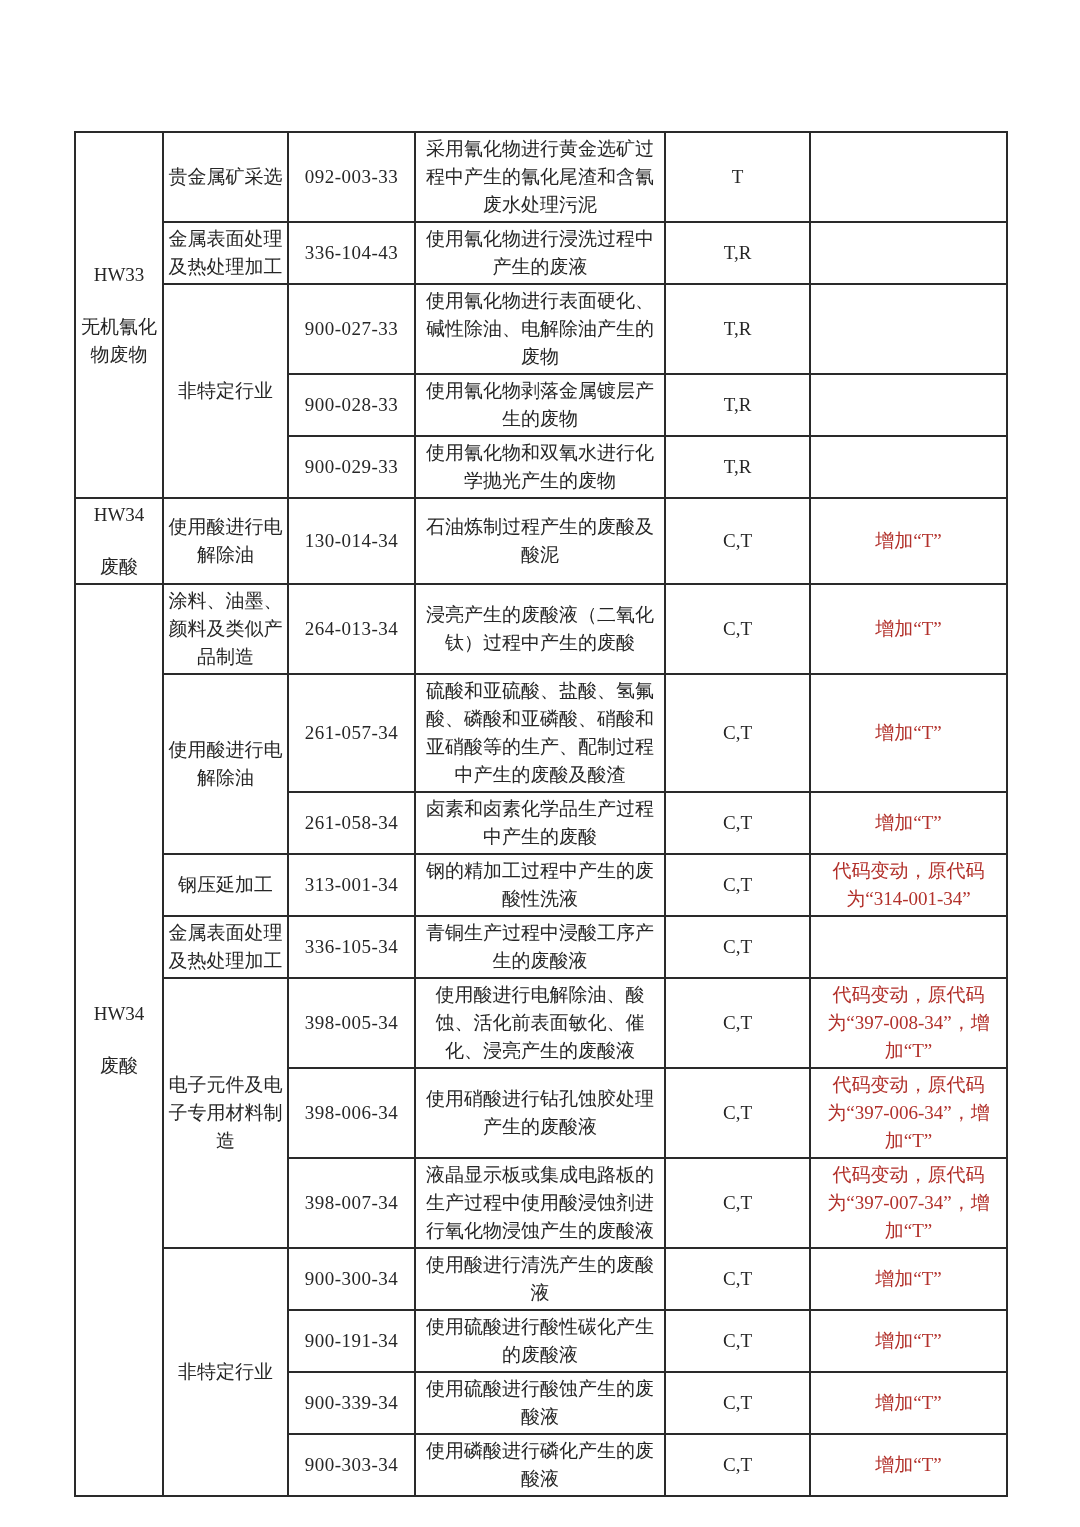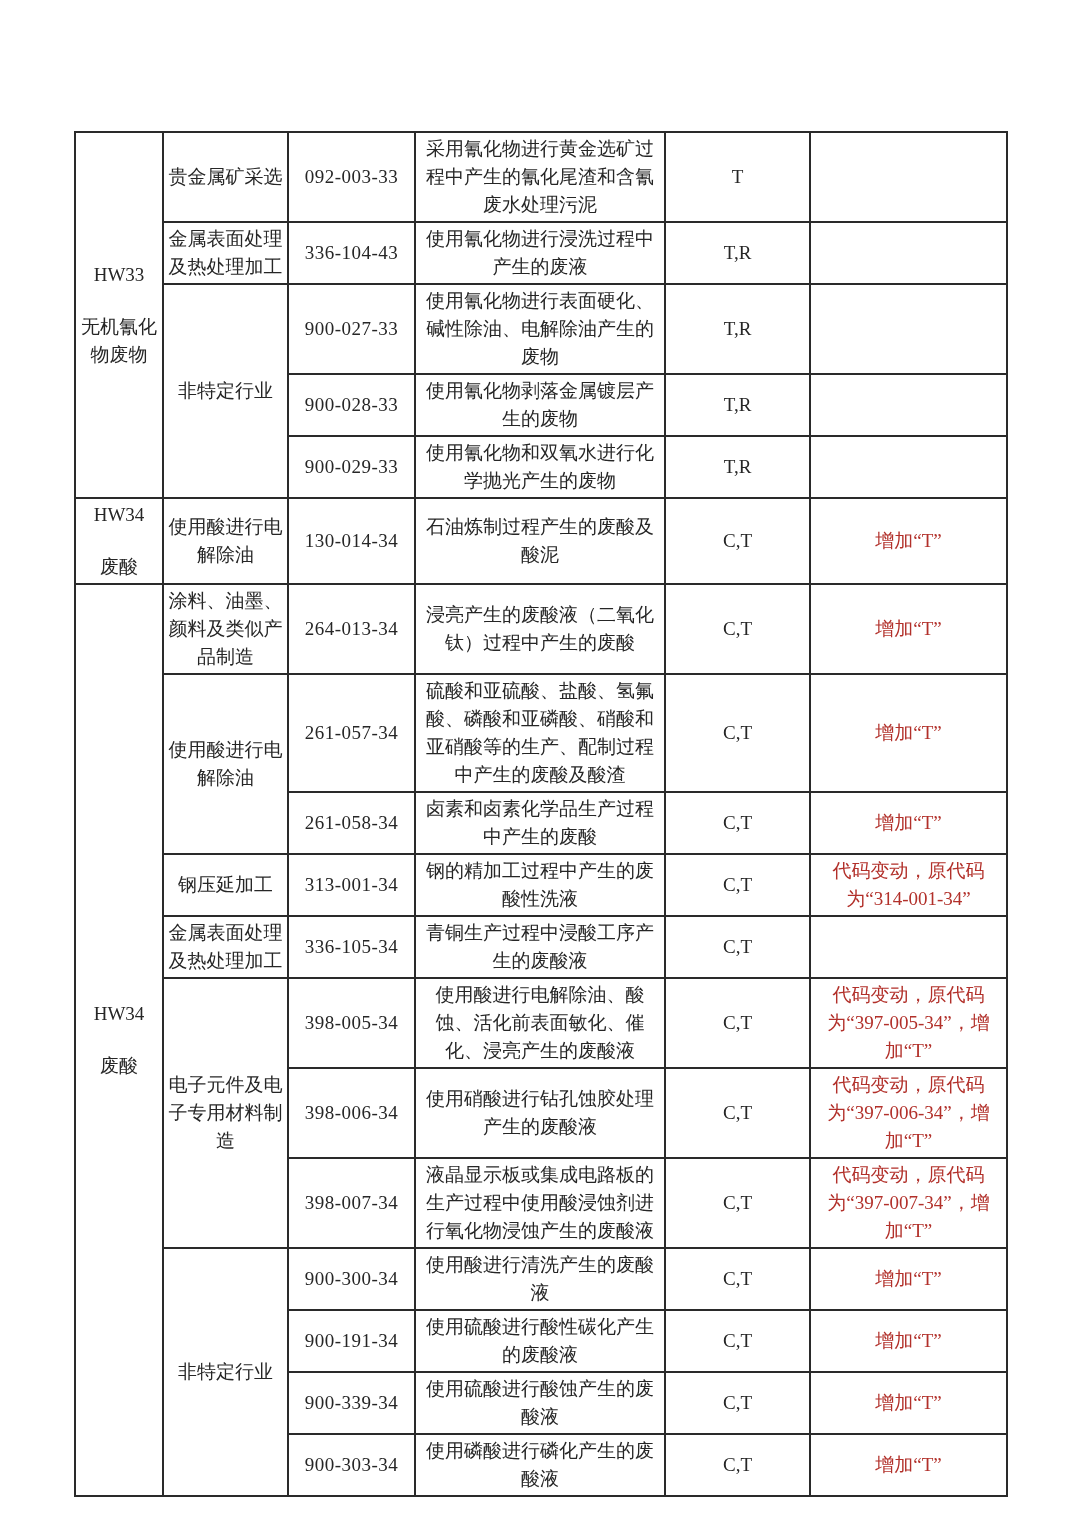--- a/index.html
+++ b/index.html
@@ -134,21 +134,21 @@
         <td class="code-cell">336-105-34</td>
         <td class="desc-cell">青铜生产过程中浸酸工序产生的废酸液</td>
         <td class="haz-cell">C,T</td>
         <td class="note-cell"></td>
       </tr>
       <tr>
         <td class="ind-cell" rowspan="3">电子元件及电子专用材料制造</td>
         <td class="code-cell">398-005-34</td>
         <td class="desc-cell">使用酸进行电解除油、酸蚀、活化前表面敏化、催化、浸亮产生的废酸液</td>
         <td class="haz-cell">C,T</td>
-        <td class="note-cell">代码变动，原代码为“397-005-34”，增加“T”</td>
+        <td class="note-cell">代码变动，原代码为“397-008-34”，增加“T”</td>
       </tr>
       <tr>
         <td class="code-cell">398-006-34</td>
         <td class="desc-cell">使用硝酸进行钻孔蚀胶处理产生的废酸液</td>
         <td class="haz-cell">C,T</td>
         <td class="note-cell">代码变动，原代码为“397-006-34”，增加“T”</td>
       </tr>
       <tr>
         <td class="code-cell">398-007-34</td>
         <td class="desc-cell">液晶显示板或集成电路板的生产过程中使用酸浸蚀剂进行氧化物浸蚀产生的废酸液</td>

